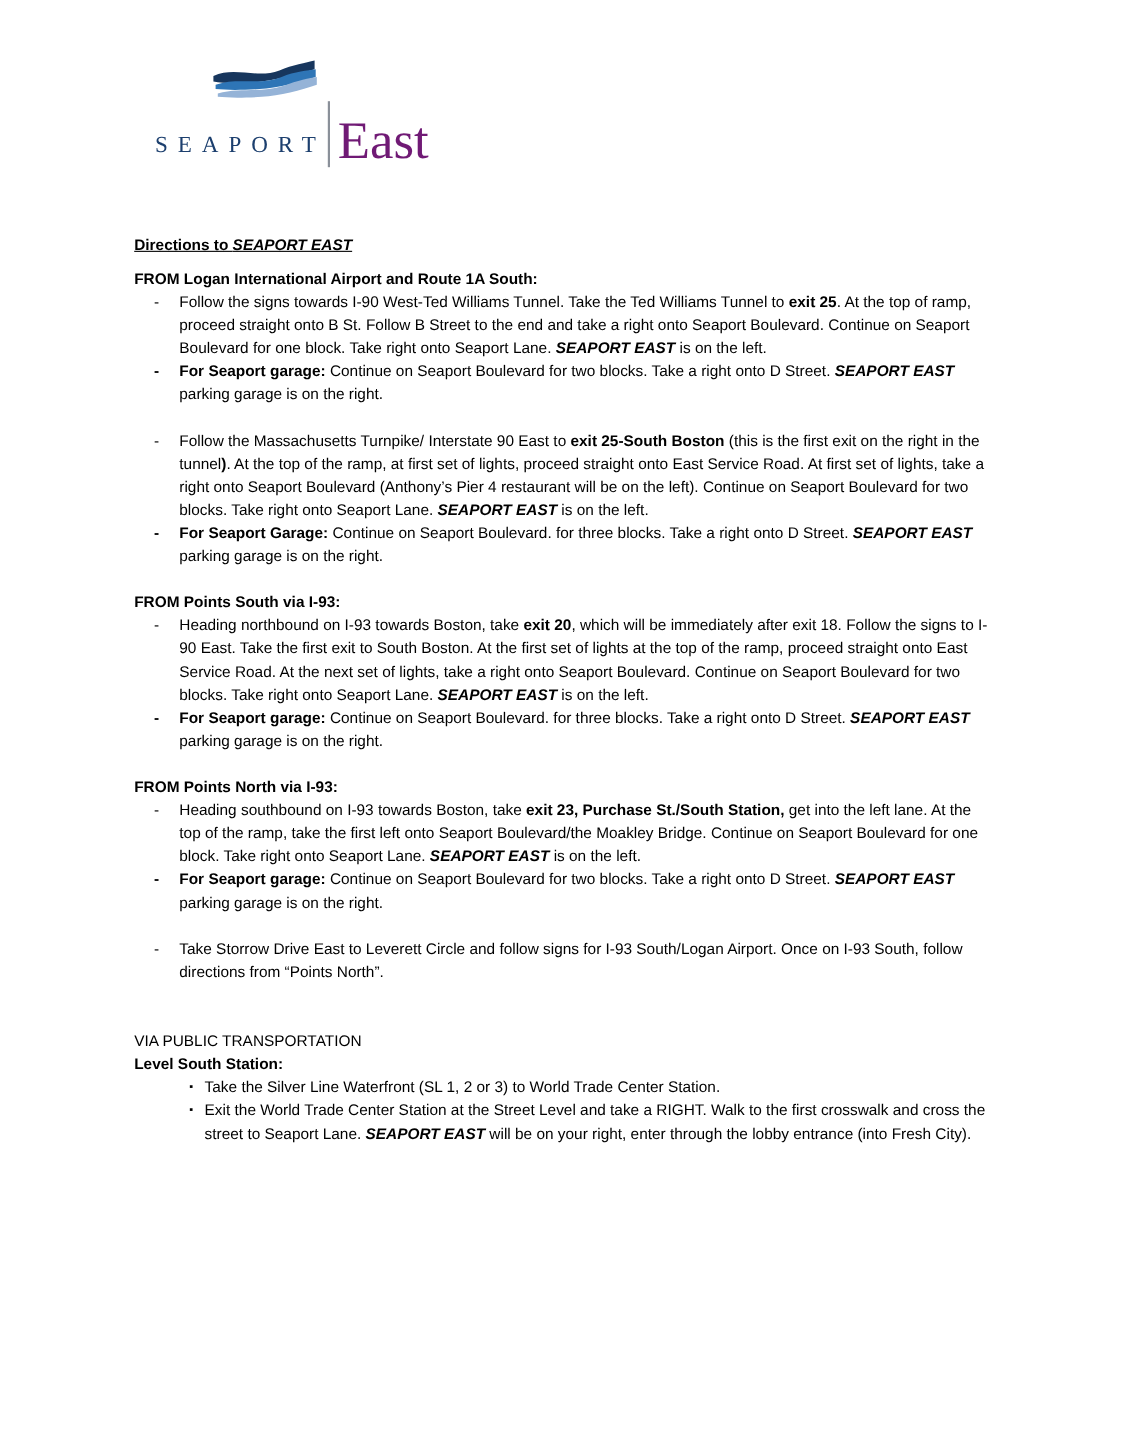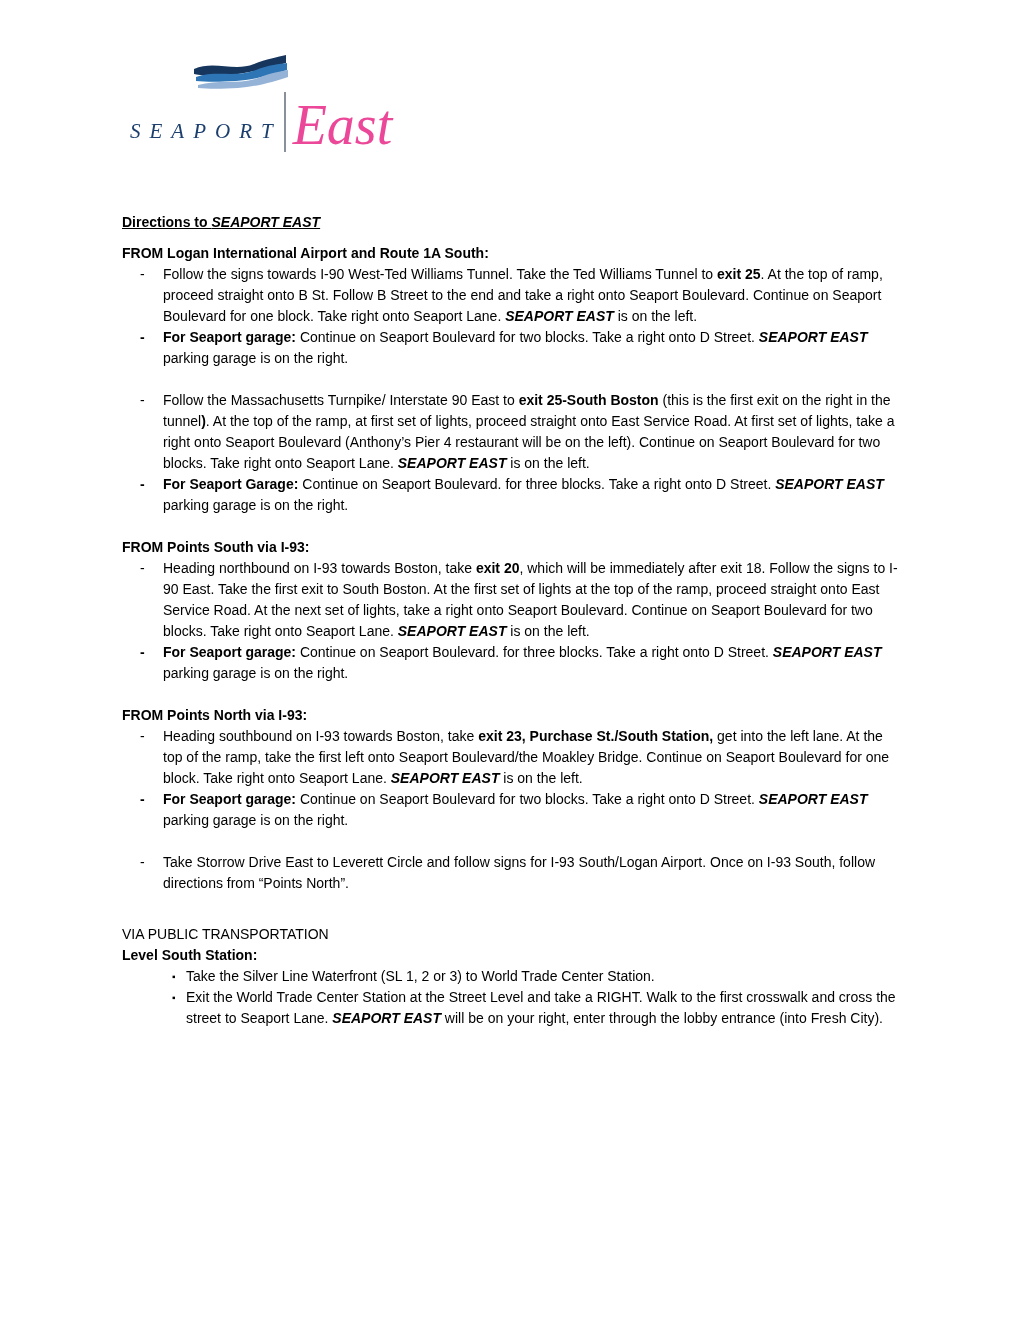--- a/index.html
+++ b/index.html
@@ -11,44 +11,44 @@
     box-sizing: border-box;
     padding: 52px 122px 60px 122px;
     font-family: "Liberation Sans", sans-serif;
     font-size: 14px;
     line-height: 21px;
     color: #000000;
   }
   
   .logo { position: relative; height: 100px; margin-left: 6px; margin-bottom: 60px; width: 300px; }
   .logo .wave { position: absolute; left: 60px; top: 0; }
-  .logo-row { position: absolute; left: 2px; top: 40px; display: flex; align-items: flex-end; font-style: italic; }
+  .logo-row { position: absolute; left: 13px; top: 40px; display: flex; align-items: flex-end; }
   .wordmark {
     font-family: "Liberation Serif", serif;
     font-size: 21px;
     letter-spacing: 9px;
     color: #1c3f6e;
     line-height: 1;
     padding-bottom: 10px;
     padding-right: 2px;
   }
   .logo-divider { width: 2px; height: 60px; background: #8a9099; margin-right: 7px; }
   .suffix {
     font-family: "Liberation Serif", serif;
-    font-size: 56px;
-    color: #ec4899;
+    font-size: 48px;
+    color: #701a75;
     line-height: 0.95;
   }
   
   .doc-title { margin-bottom: 10px; }
   .doc-title .underline { text-decoration: underline; }
   .bold { font-weight: bold; }
   .italic { font-style: italic; }
   .section { margin-bottom: 21px; }
-  .section.extra-space { margin-top: 30px; }
+  .section.extra-space { margin-top: 42px; }
   .section-heading { }
   .list-item { display: flex; padding-left: 18px; }
   .list-item .bullet { width: 23px; flex: 0 0 23px; }
   .list-item.square { padding-left: 50px; }
   .list-item.square .bullet { width: 14px; flex: 0 0 14px; font-size: 10px; }
   .item-text { flex: 1 1 auto; }
 </style>
 </head>
 <body>
 

